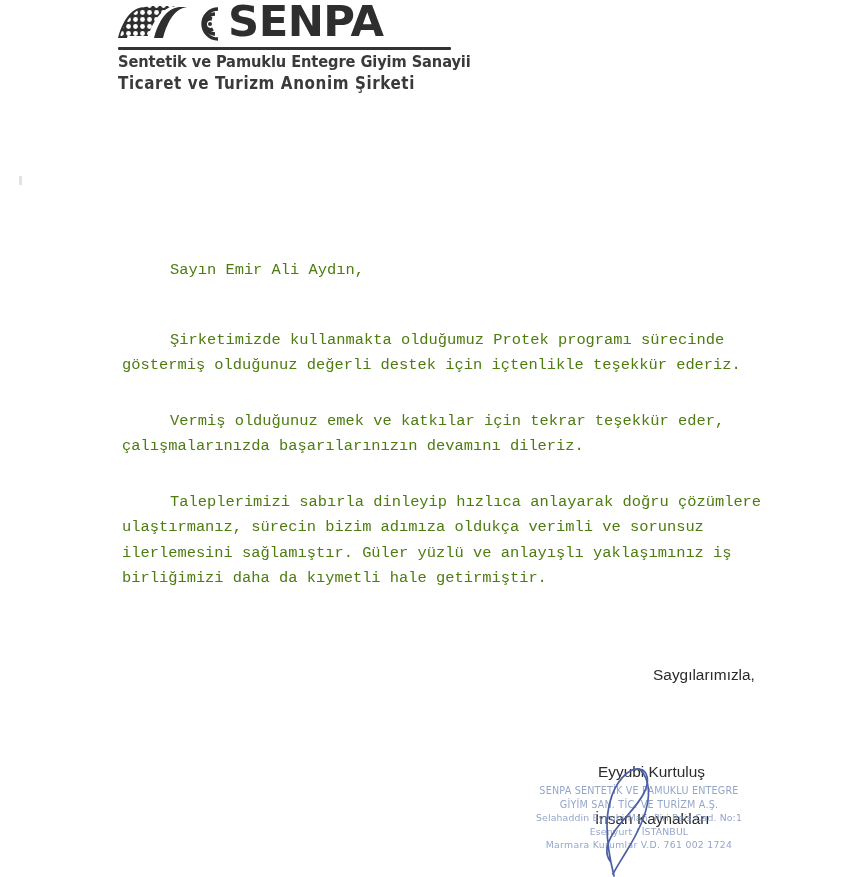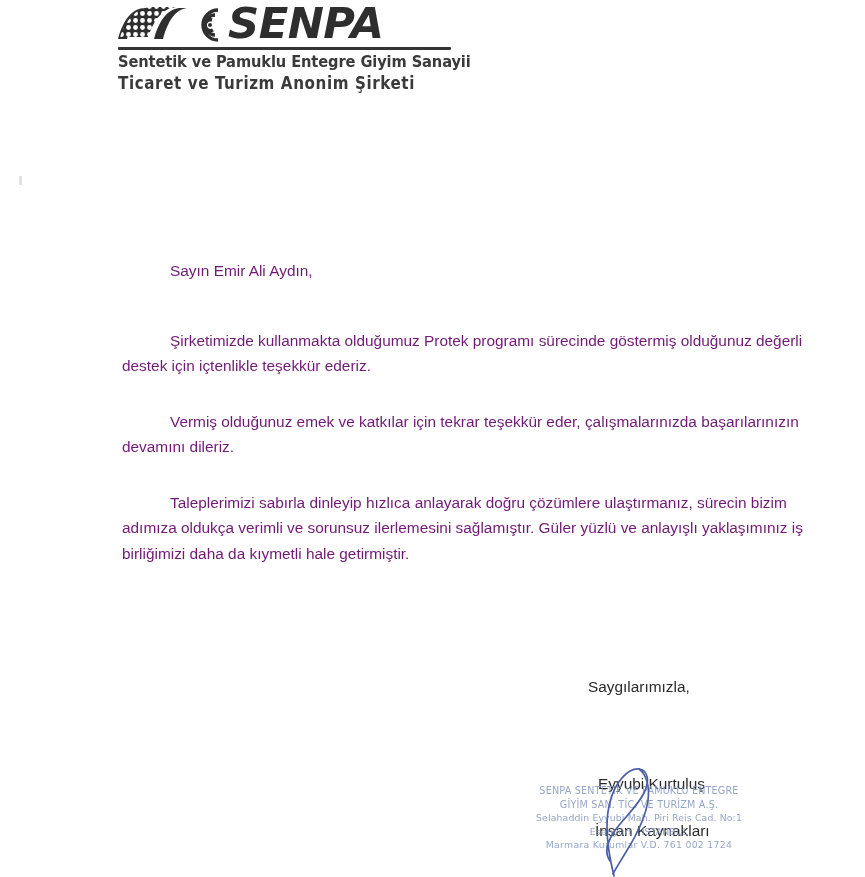--- a/index.html
+++ b/index.html
@@ -20,24 +20,23 @@
 
   
   .letterhead {
     position: absolute;
     left: 118px;
     top: 2px;
     width: 340px;
   }
   .logo-row {
     display: flex;
-    align-items: center;
+    align-items: flex-start;
     height: 44px;
     gap: 6px;
-    font-style: italic;
   }
   .logo-mark {
     width: 104px;
     height: 42px;
     flex: 0 0 104px;
     position: relative;
   }
   .logo-mark svg { display: block; }
   .wordmark {
     font-family: "DejaVu Sans", sans-serif;
@@ -89,23 +88,24 @@
     height: 9px;
     background: #e2e2e2;
   }
 
   
   .body-text {
     position: absolute;
     left: 122px;
     top: 258px;
     width: 684px;
-    color: #701a75;
+    color: #4d7c0f;
     font-size: 15.4px;
     line-height: 25.5px;
+    font-family: Liberation Mono, monospace;
   }
   .salutation {
     margin: 0 0 44px 48px;
   }
   .para {
     margin: 0 0 30px 0;
     text-indent: 48px;
     text-align: left;
   }
   .para:last-child { margin-bottom: 0; }
@@ -113,21 +113,21 @@
   
   .sign-block {
     position: absolute;
     left: 560px;
     top: 662px;
     width: 260px;
     color: #2b2b2b;
     font-size: 15.4px;
     line-height: 25px;
   }
-  .closing { margin: 12px 0 0 28px; }
+  .closing { margin: 0 0 0 28px; text-align: center; }
   .signer-name {
     margin: 72px 0 0 38px;
   }
   .signer-title {
     margin: 22px 0 0 35px;
   }
 
   
   .stamp {
     position: absolute;

